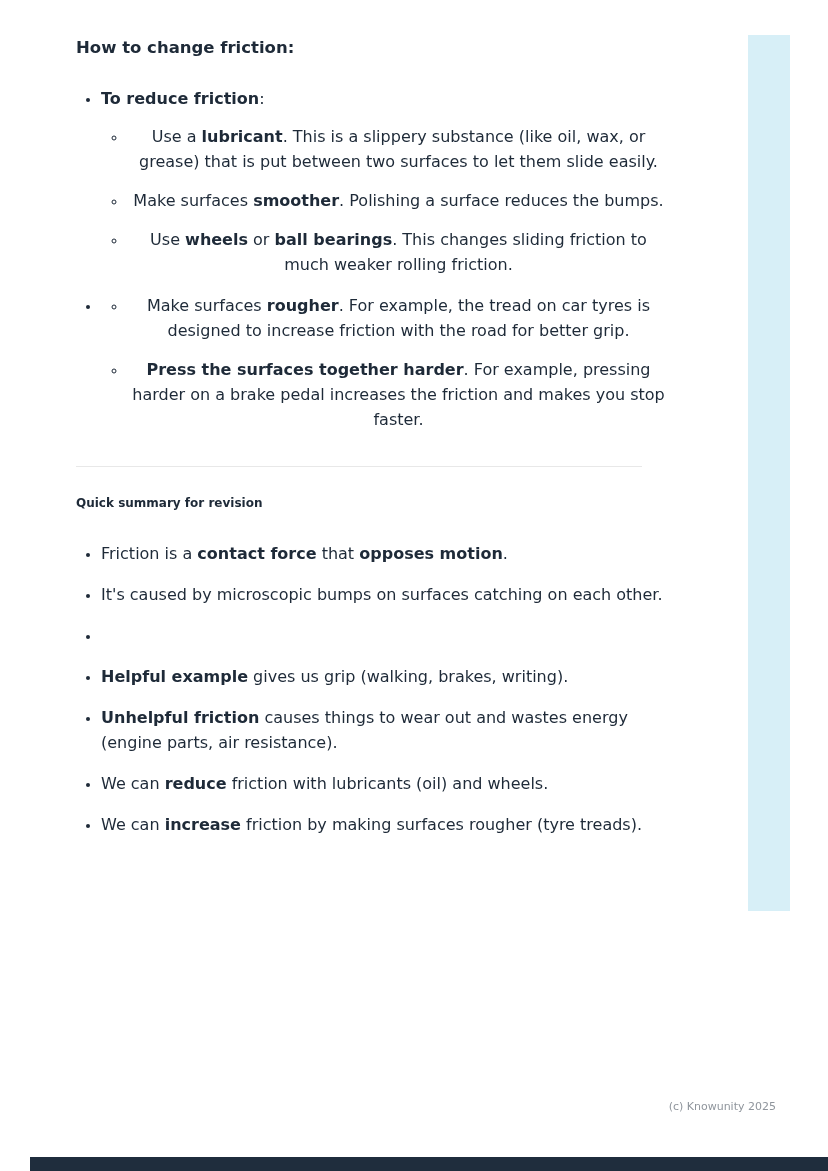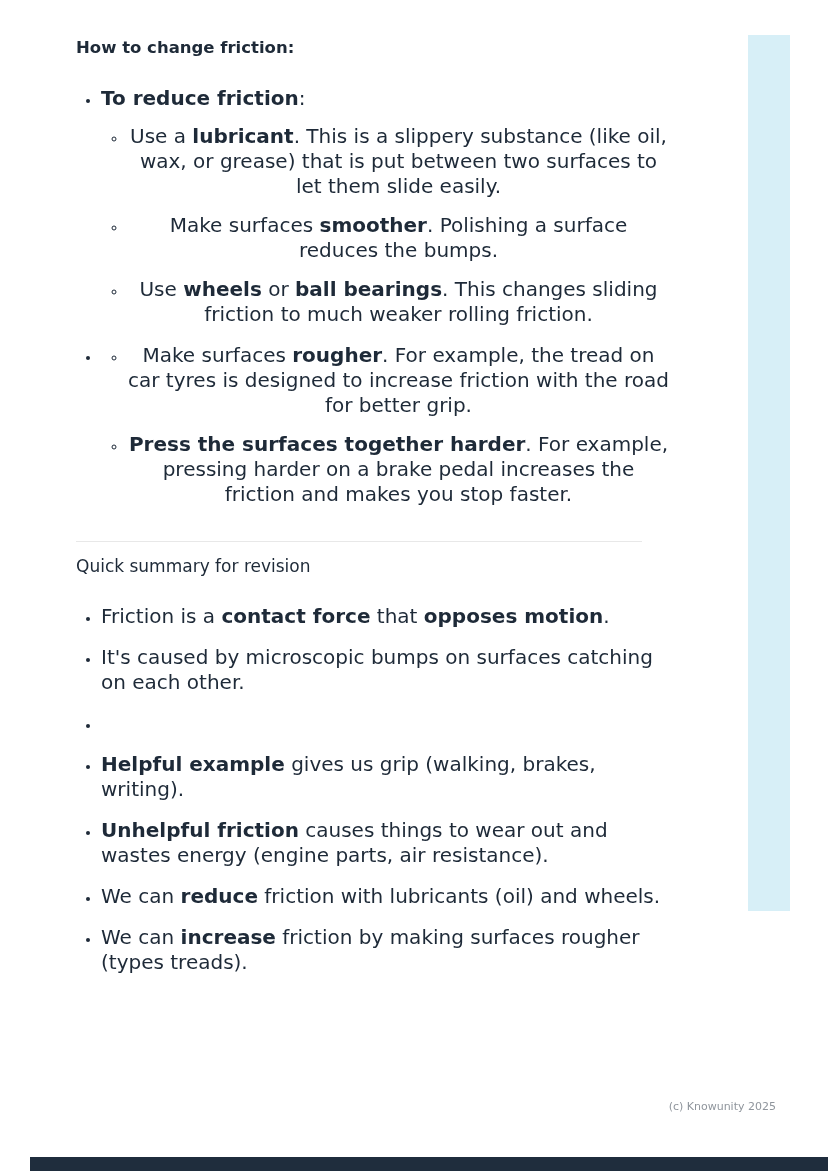--- a/index.html
+++ b/index.html
@@ -35,21 +35,21 @@
     font-weight: 700;
     margin: 0 0 26px 0;
     line-height: 24px;
   }
   ul.doc-list {
     margin: 0;
     padding-left: 25px;
     list-style: disc outside;
   }
   ul.doc-list li {
-    font-size: 20px;
+    font-size: 16px;
     line-height: 25px;
     margin-bottom: 16px;
   }
   ul.doc-list li::marker {
     color: #1e2a38;
     font-size: 14px;
   }
   ul.sub {
     margin: 13px 0 0 0;
     padding-left: 26px;
@@ -63,23 +63,23 @@
     list-style: circle outside;
   }
   strong { font-weight: 700; }
   hr.divider {
     border: none;
     border-top: 1px solid #e8e8e8;
     margin: 34px 0 0 0;
     width: 566px;
   }
   .summary-heading {
-    font-size: 17px;
-    font-weight: 400;
-    margin: 12px 0 26px 0;
+    font-size: 12px;
+    font-weight: 700;
+    margin: 24px 0 26px 0;
     line-height: 24px;
   }
   .footer {
     position: absolute;
     right: 52px;
     top: 1100px;
     font-size: 11px;
     color: #8f959c;
     line-height: 14px;
   }
@@ -146,21 +146,21 @@
         <li>
           <div><strong>Helpful example</strong><span> gives us grip (walking, brakes, writing).</span></div>
         </li>
         <li>
           <div><strong>Unhelpful friction</strong><span> causes things to wear out and wastes energy (engine parts, air resistance).</span></div>
         </li>
         <li>
           <div><span>We can </span><strong>reduce</strong><span> friction with lubricants (oil) and wheels.</span></div>
         </li>
         <li>
-          <div><span>We can </span><strong>increase</strong><span> friction by making surfaces rougher (types treads).</span></div>
+          <div><span>We can </span><strong>increase</strong><span> friction by making surfaces rougher (tyre treads).</span></div>
         </li>
       </ul>
 
   </div>
 
   <div class="footer" style="color: rgb(143, 149, 156);">
     <span>(c) Knowunity 2025</span>
   </div>
 
   <div class="bottom-bar" style="background: rgb(31, 45, 61);"></div>

